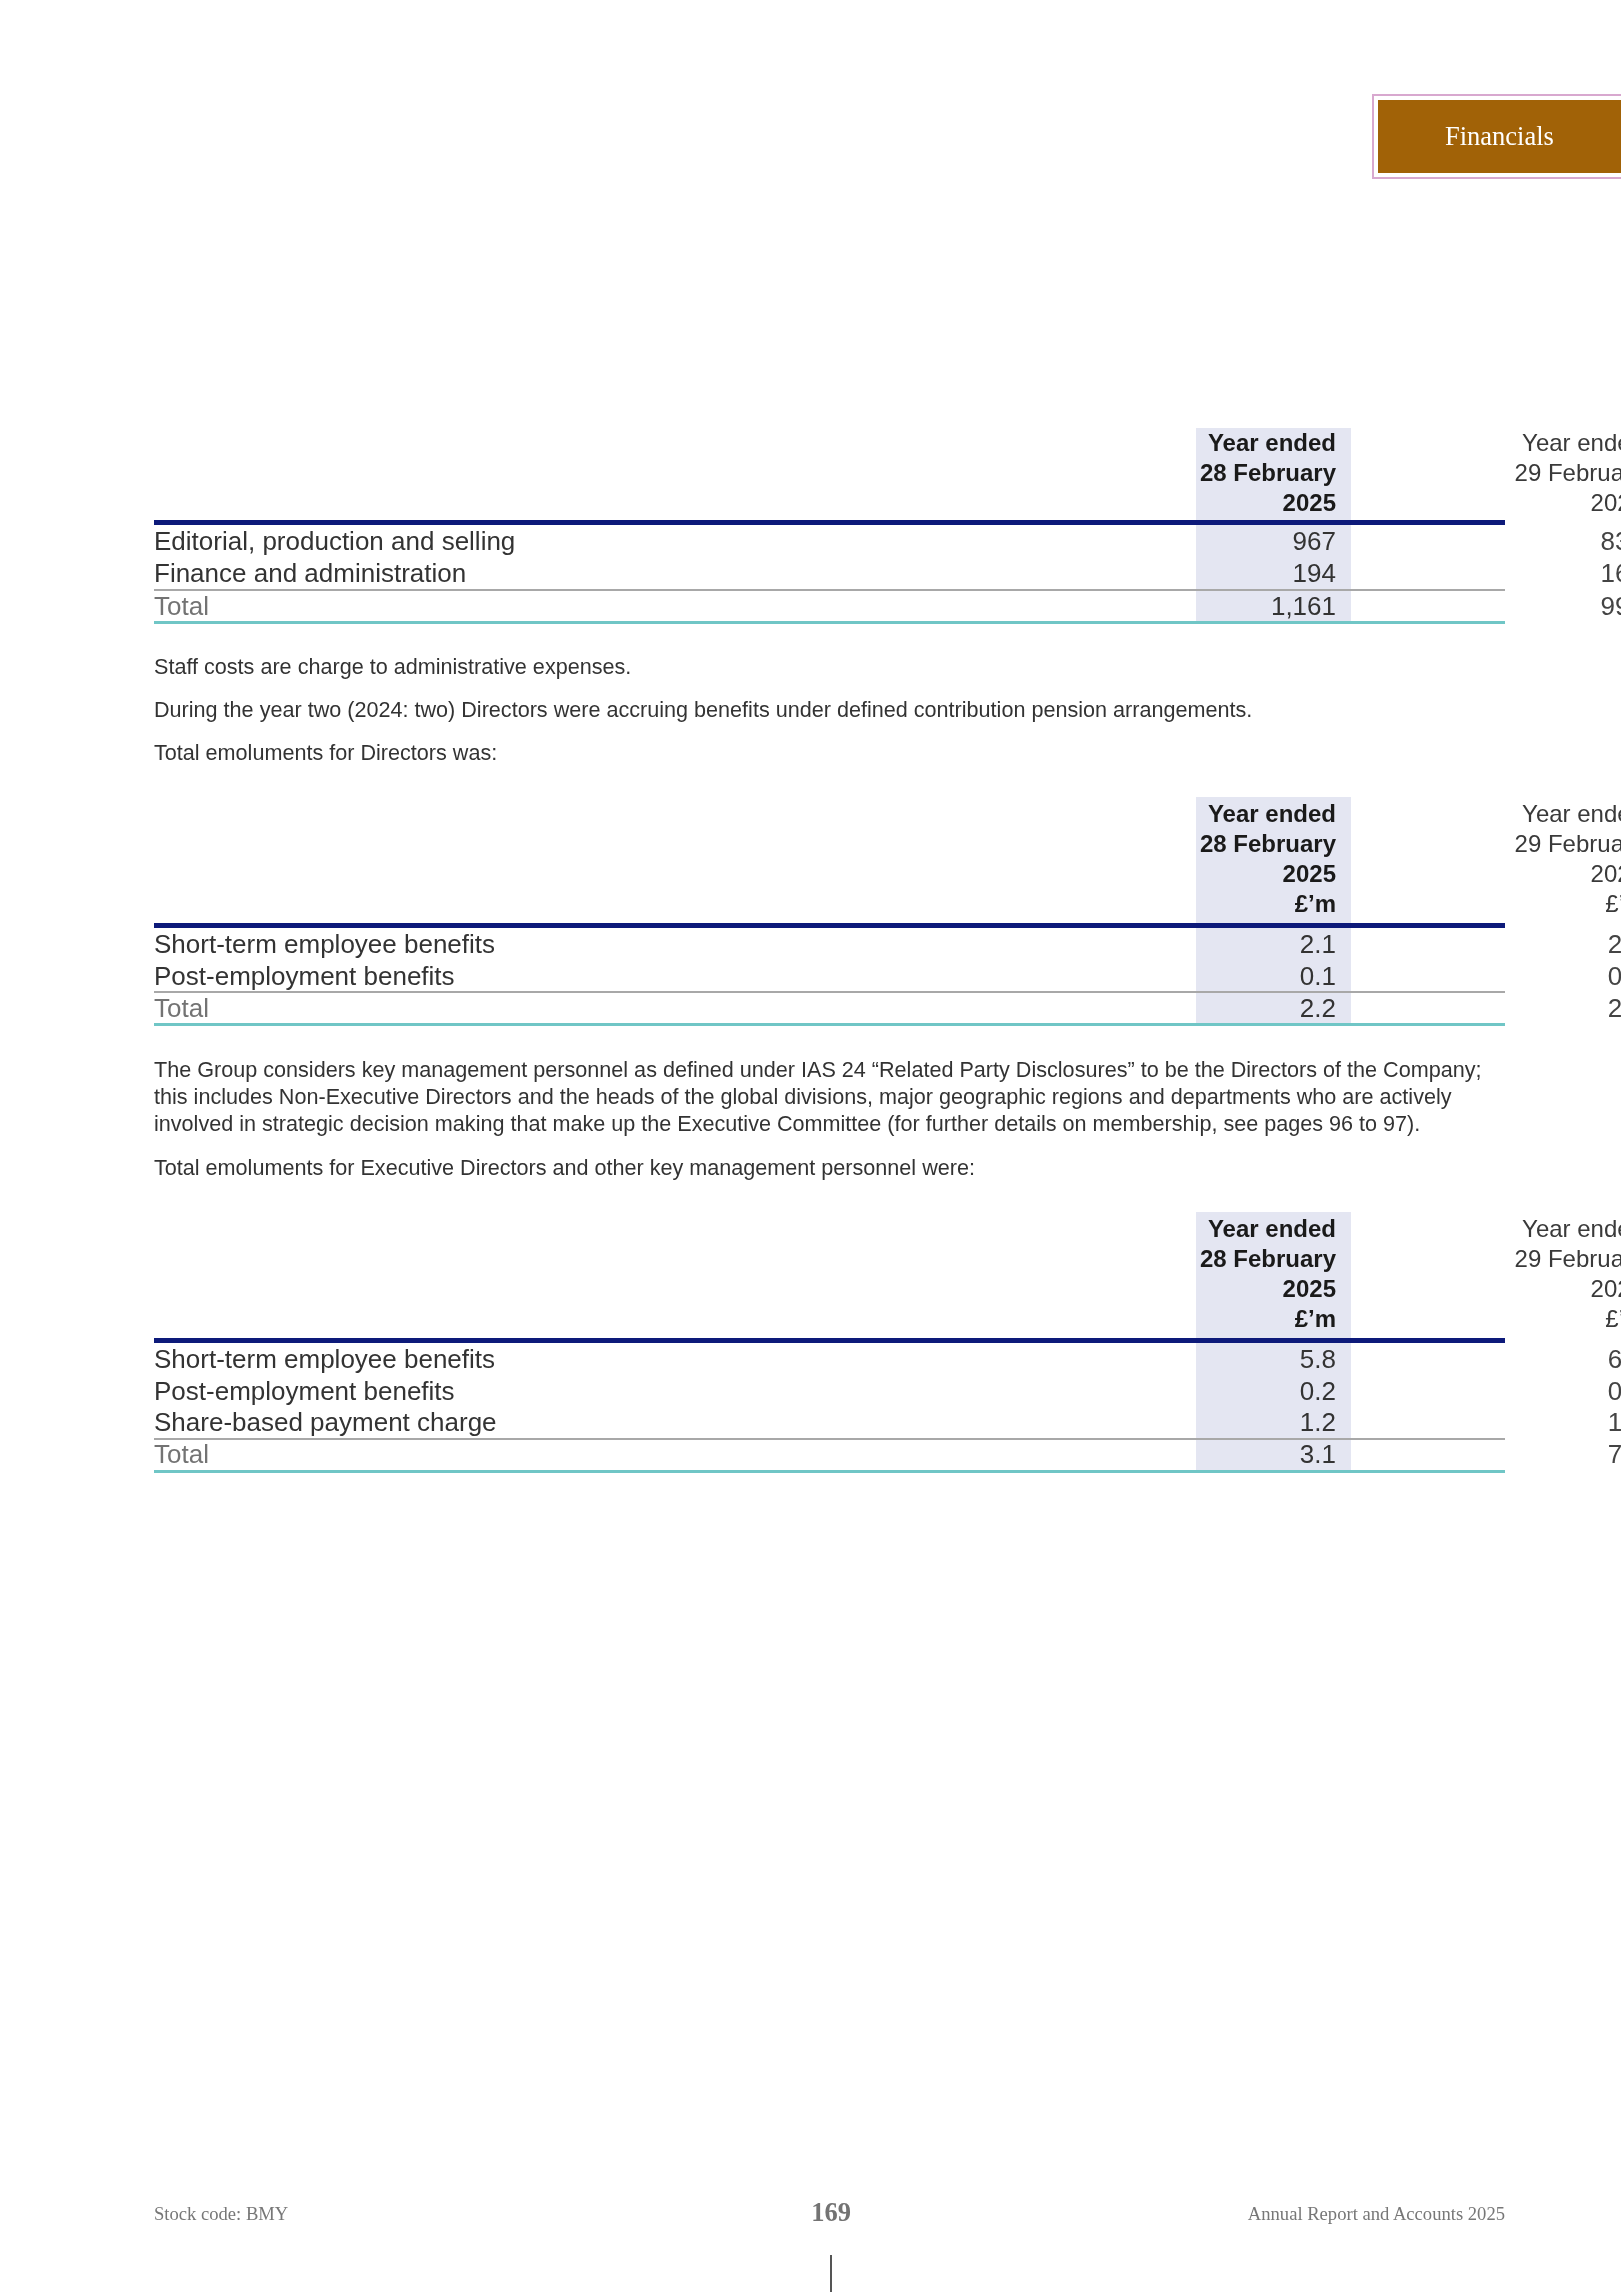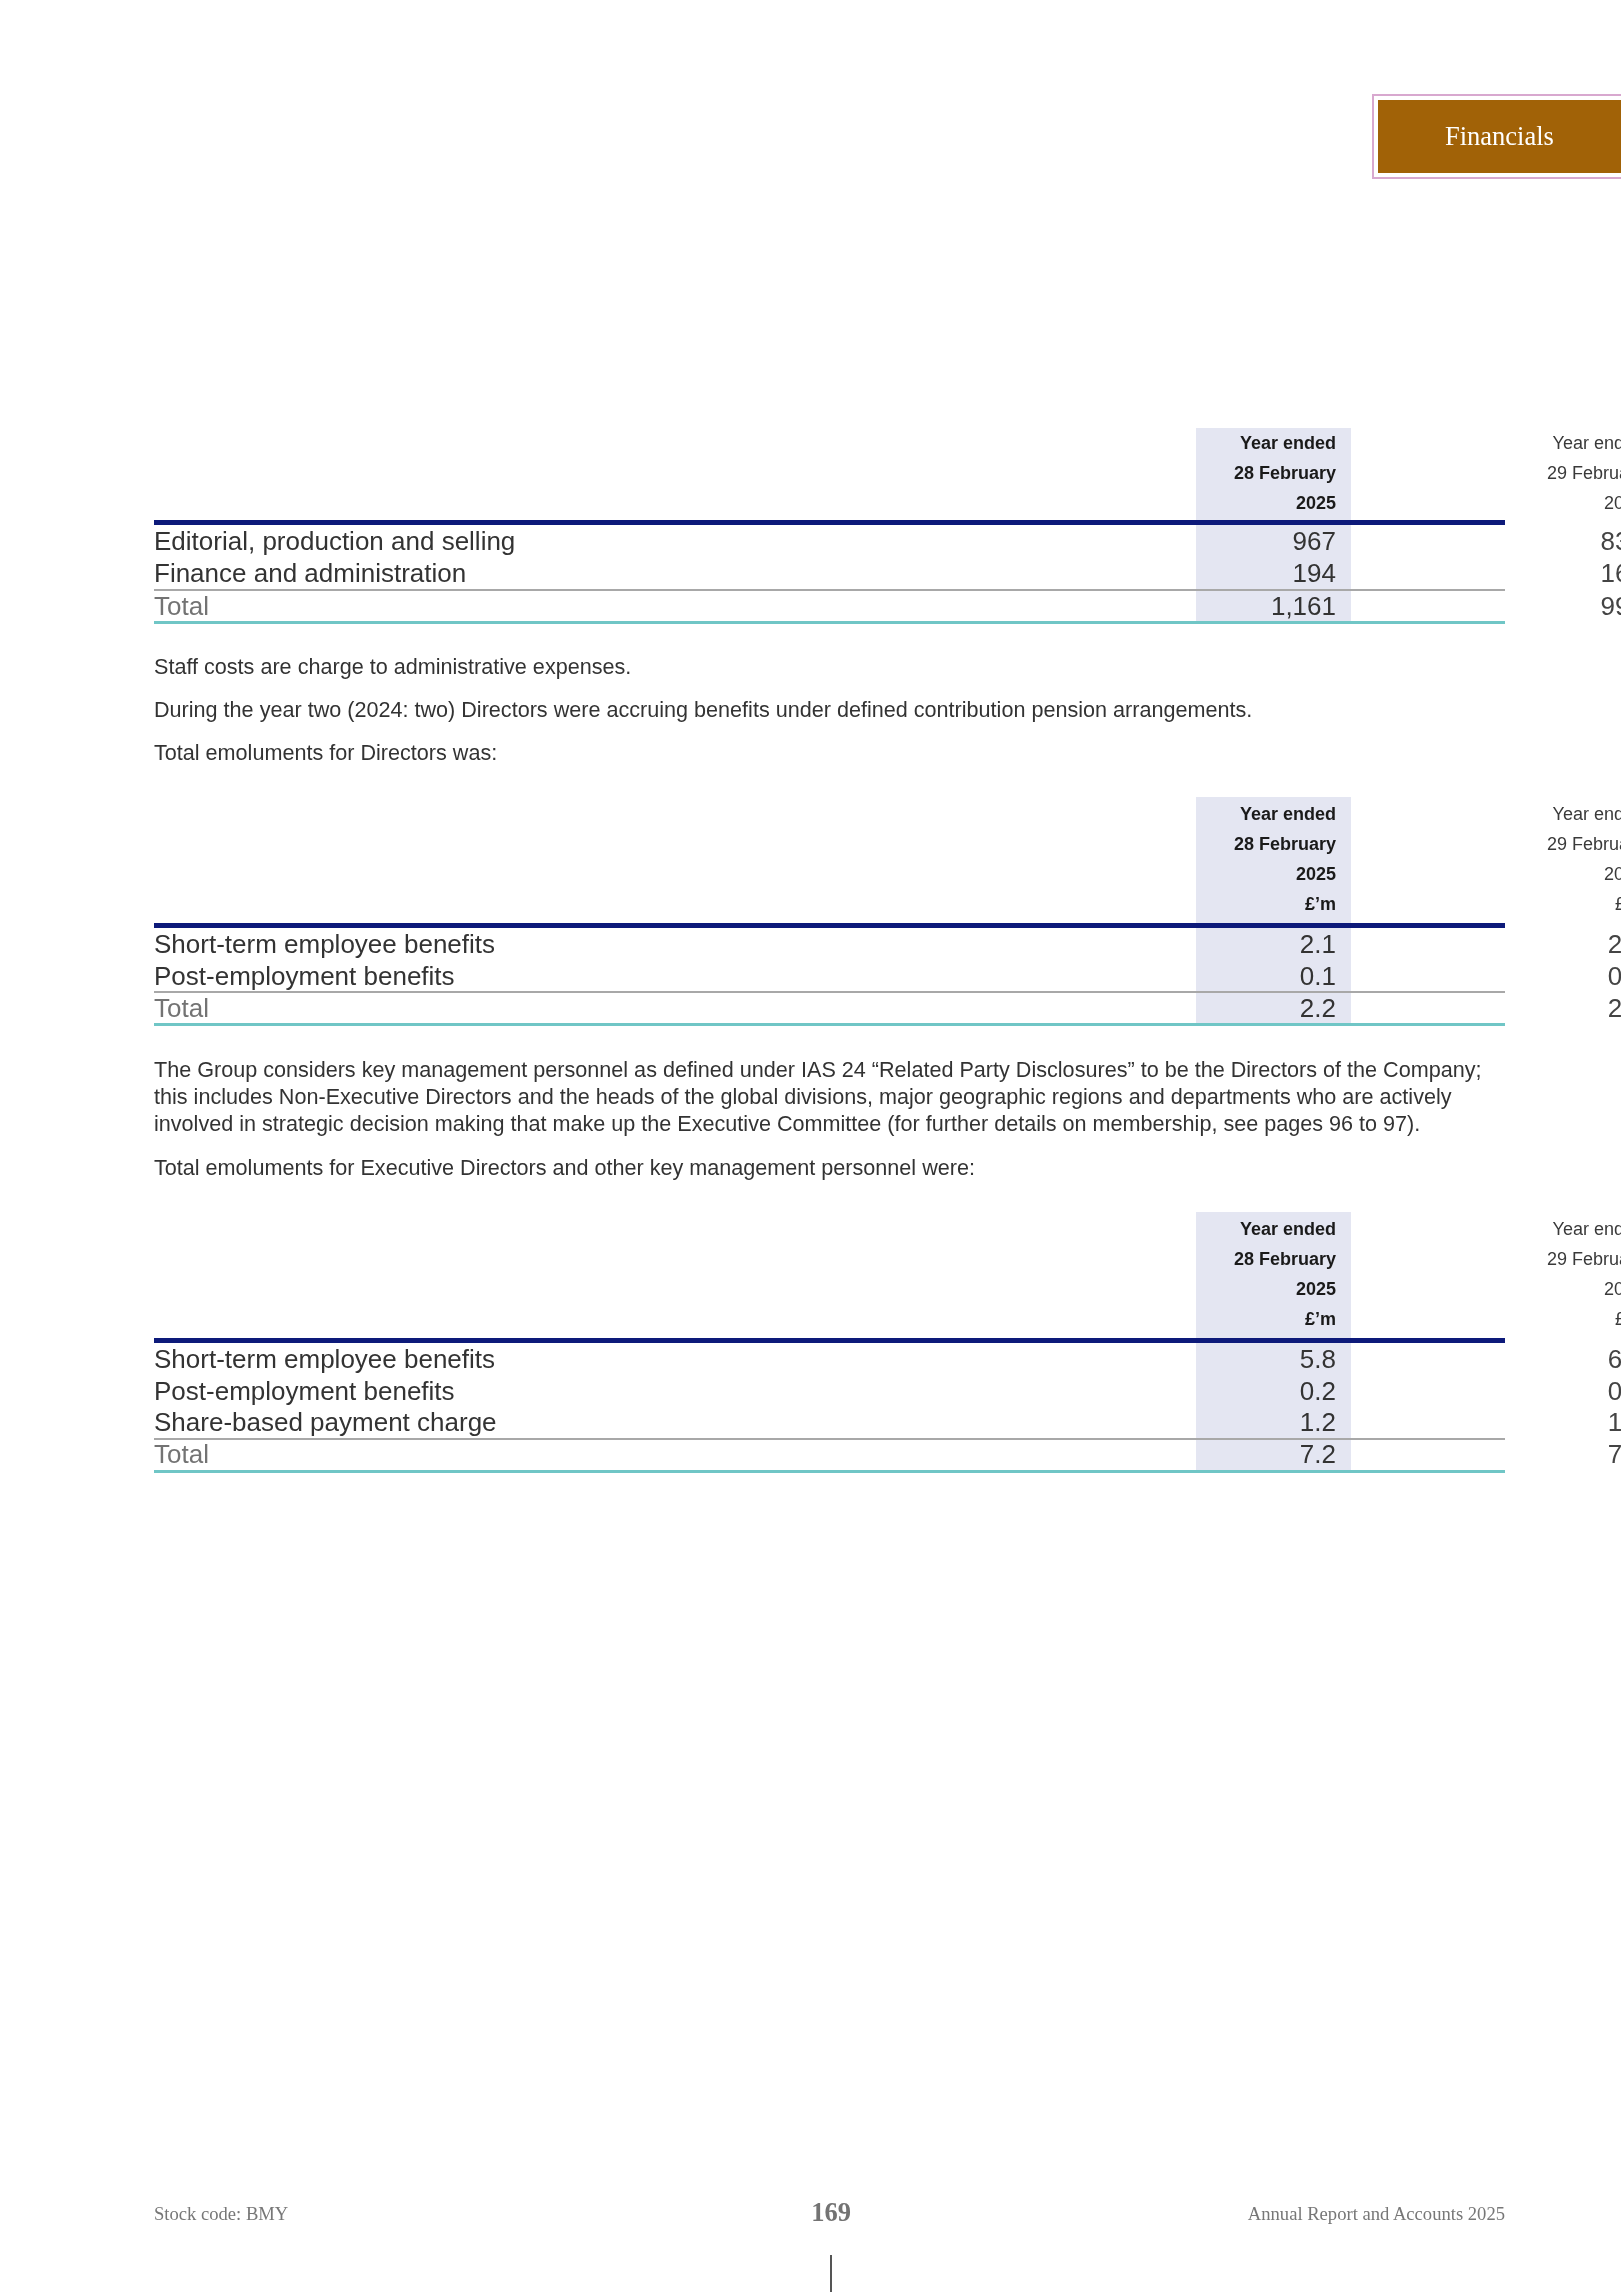--- a/index.html
+++ b/index.html
@@ -5,21 +5,21 @@
   html, body { margin: 0; padding: 0; background: #ffffff; }
   body { width: 1621px; height: 2293px; position: relative; overflow: hidden;
          font-family: "Liberation Sans", sans-serif; color: #2a2a2a; }
   .tab { position: absolute; left: 1372px; top: 94px; width: 249px; height: 85px;
          border: 2px solid #d8a8cf; border-right: none; box-sizing: border-box; background: #fff; }
   .tab-inner { position: absolute; left: 3.9px; top: 3.9px; right: 0; bottom: 3.9px; background: #a16207;
          color: #ffffff; font-family: "Liberation Serif", serif; font-size: 26.5px;
          display: flex; align-items: center; justify-content: center; }
   .tbl { position: absolute; left: 154px; width: 1351px; }
   .tbl .shade { position: absolute; left: 1042px; width: 155px; background: #e4e6f2; }
-  .hdr-cur, .hdr-prev { position: absolute; text-align: right; font-size: 18px; line-height: 30px; }
+  .hdr-cur, .hdr-prev { position: absolute; text-align: right; font-size: 24px; line-height: 30px; }
   .hdr-cur { left: 1042px; width: 140px; font-weight: bold; color: #1a1a1a; }
   .hdr-prev { left: 1197px; width: 293px; color: #3a3a3a; }
   .rule-thick { position: absolute; left: 0; width: 100%; height: 4.9px; background: #0d1a7a; }
   .rule-gray { position: absolute; left: 0; width: 100%; height: 2px; background: #a8a8a8; }
   .rule-teal { position: absolute; left: 0; width: 100%; height: 2.9px; background: #70c6c6; }
   .row { position: absolute; left: 0; width: 100%; height: 32px; font-size: 26px; line-height: 32px; }
   .row .lbl { position: absolute; left: 0; color: #333; }
   .row .cur { position: absolute; left: 1042px; width: 140px; text-align: right; font-weight: normal; color: #333; }
   .row .prev { position: absolute; left: 1197px; width: 293px; text-align: right; color: #444; }
   .row.total .lbl { font-weight: normal; color: #737373; }
@@ -138,21 +138,21 @@
     <span class="prev">0.2</span>
   </div>
   <div class="row" style="top:194px;">
     <span class="lbl">Share-based payment charge</span>
     <span class="cur">1.2</span>
     <span class="prev">1.3</span>
   </div>
   <div class="rule-gray" style="top:226px;"></div>
   <div class="row total" style="top:226px;">
     <span class="lbl">Total</span>
-    <span class="cur">7.2</span>
+    <span class="cur">3.1</span>
     <span class="prev">7.8</span>
   </div>
   <div class="rule-teal" style="top:258px;"></div>
 </div>
 
 <div class="footer-left">Stock code: BMY</div>
 <div class="page-num">169</div>
 <div class="footer-right">Annual Report and Accounts 2025</div>
 <div class="vline"></div>
 

